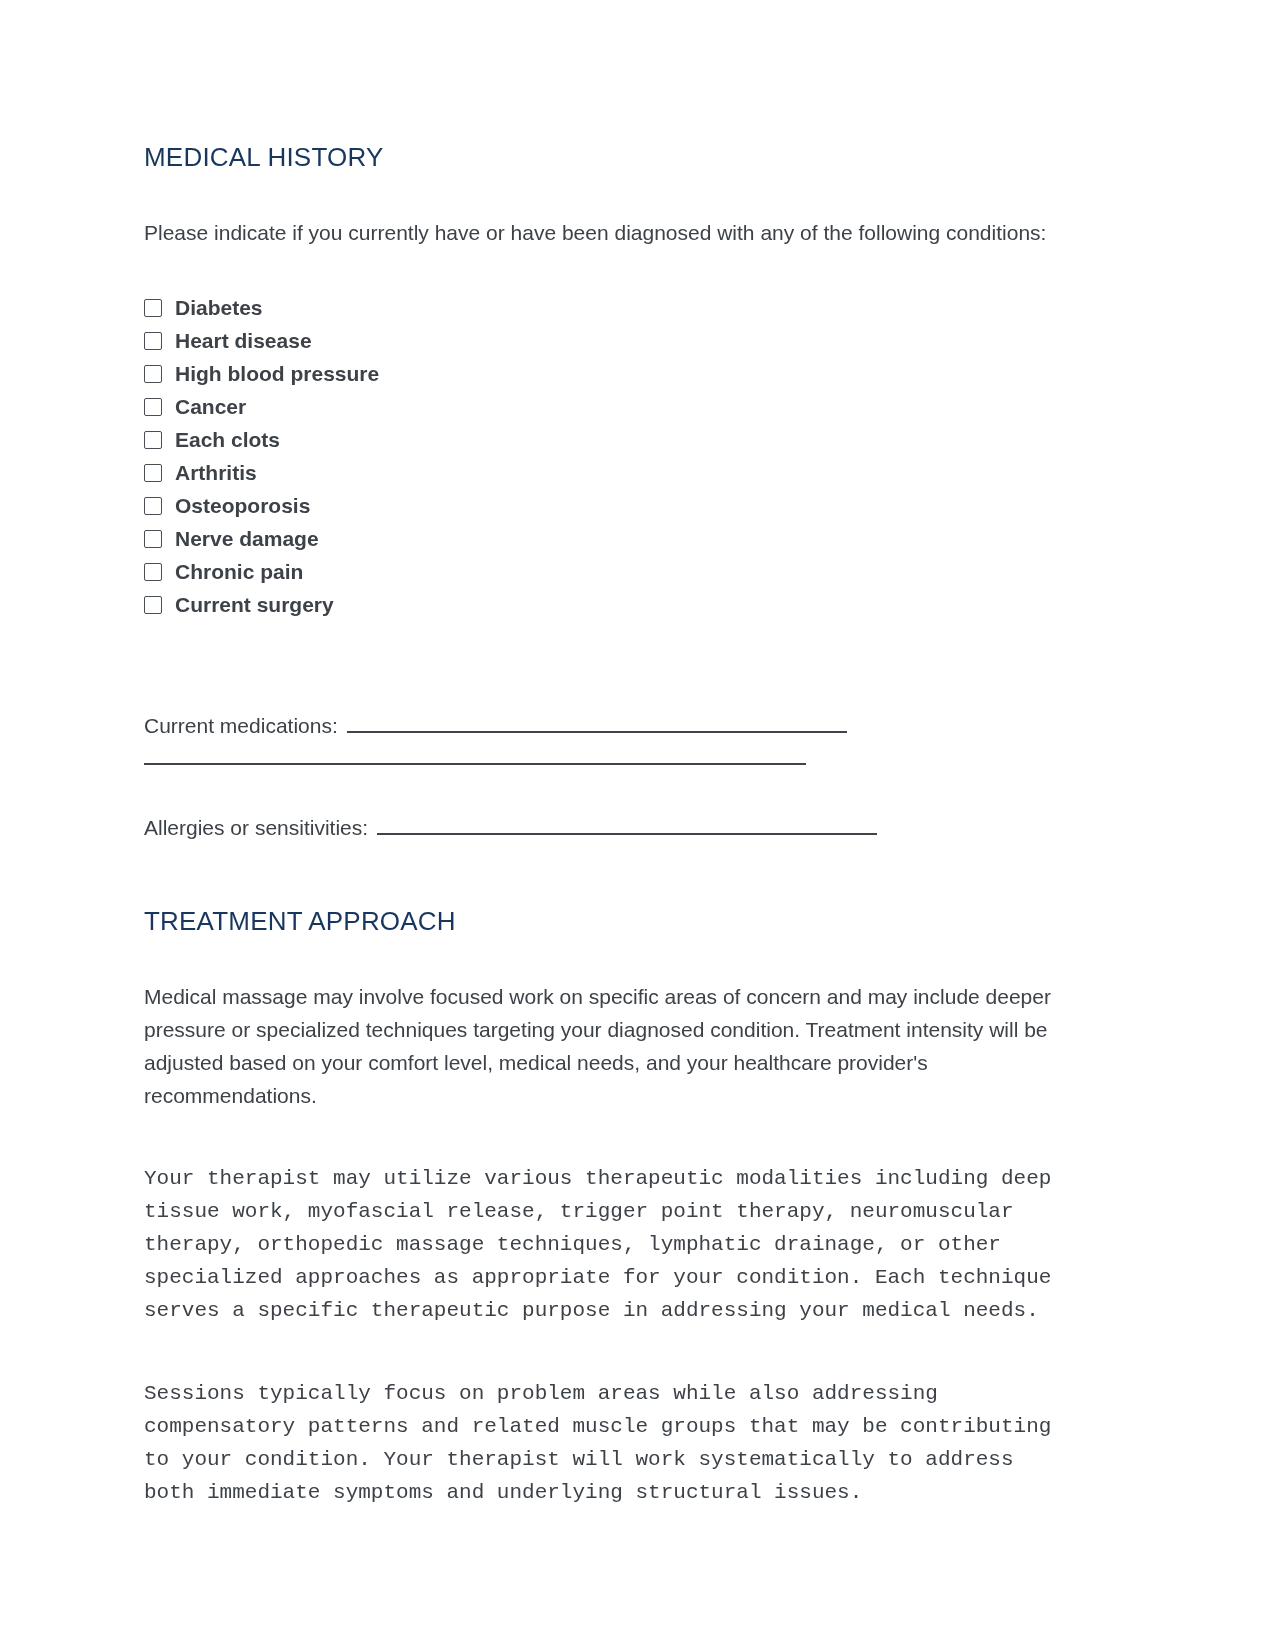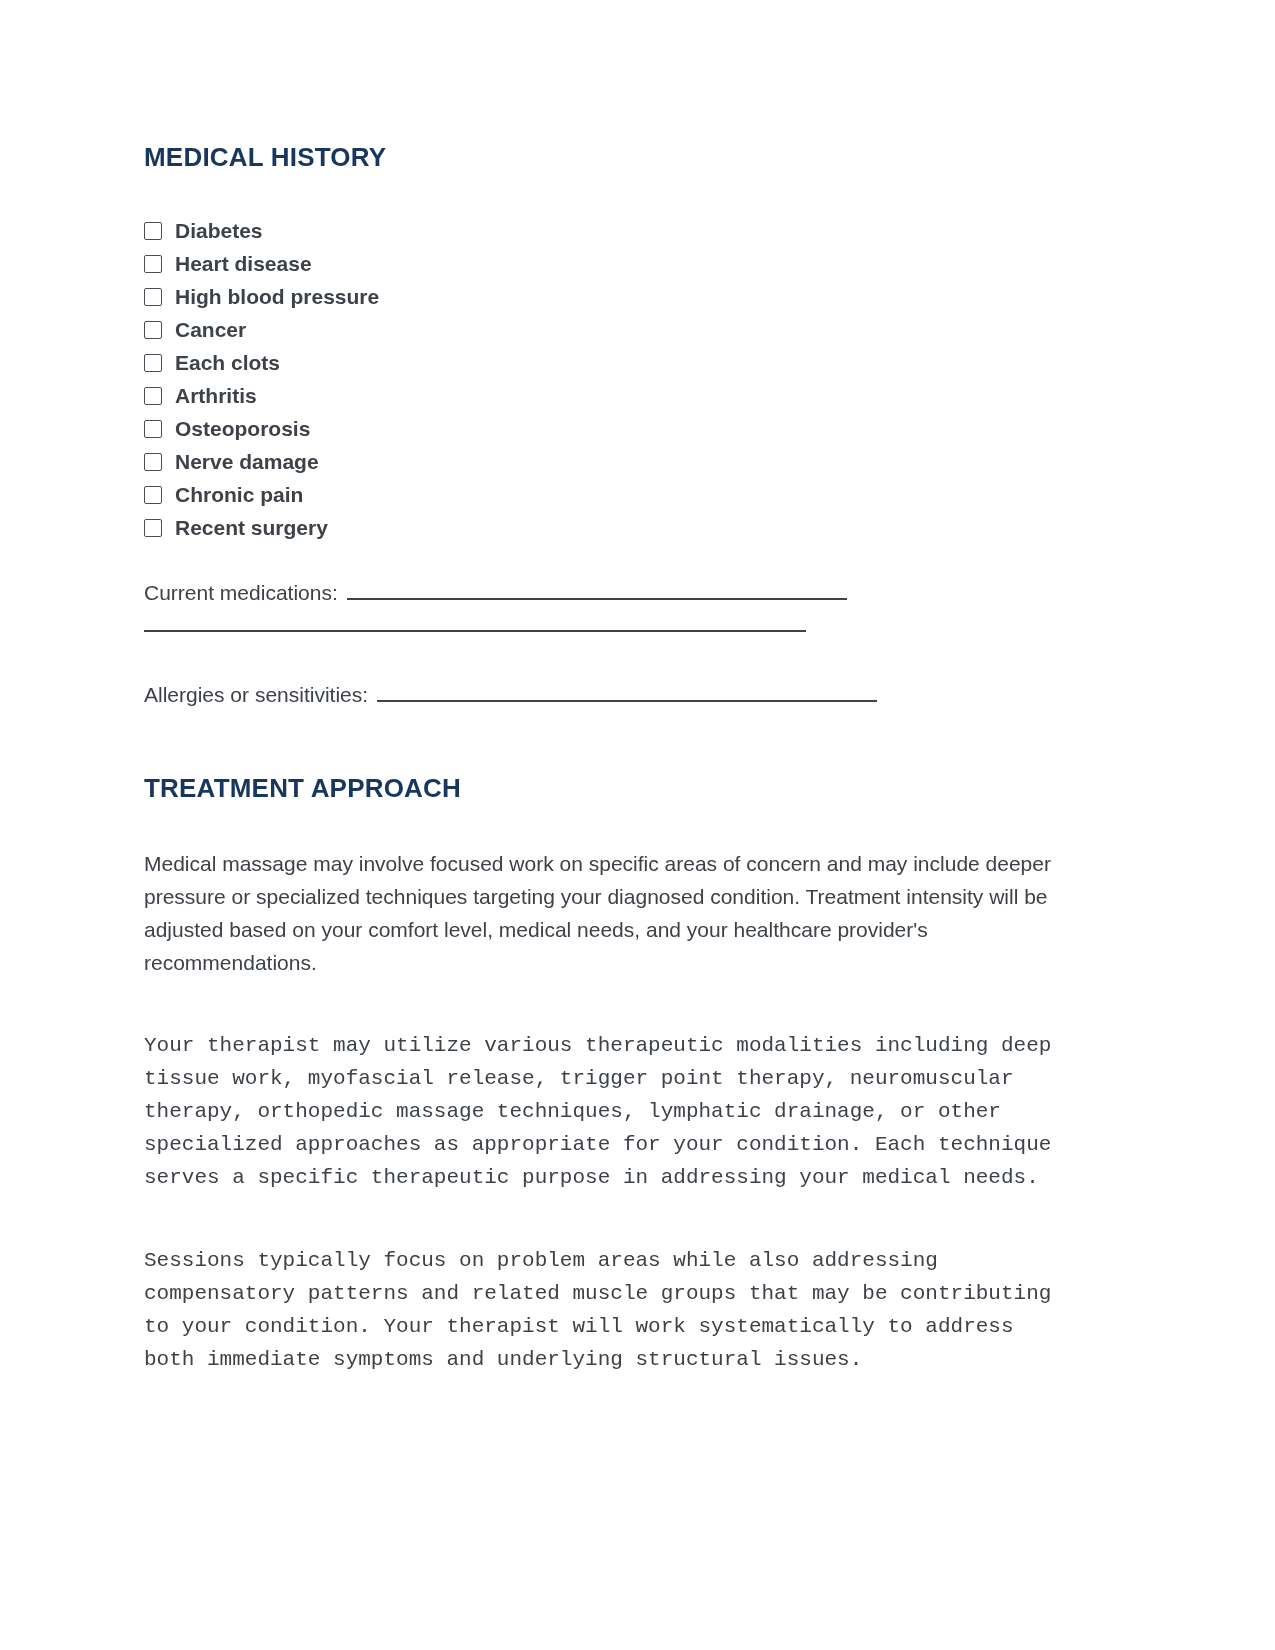--- a/index.html
+++ b/index.html
@@ -18,21 +18,21 @@
     font-family:"Liberation Sans","DejaVu Sans",sans-serif;
     color:var(--body-color);
   }
   .page{
     width:1275px;
     min-height:1650px;
     padding:142px 211px 60px 144px;
   }
   .section-heading{
     font-size:26px;
-    font-weight:bold;
+    font-weight:normal;
     letter-spacing:0.2px;
     color:var(--heading-color);
     line-height:30px;
   }
   .body-text{
     font-size:21px;
     line-height:33px;
     color:var(--body-color);
   }
   .intro{margin-top:44px;}
@@ -55,21 +55,21 @@
     flex:0 0 auto;
     margin-right:13px;
     cursor:pointer;
   }
   .field-row{
     display:flex;
     align-items:baseline;
     font-size:21px;
     line-height:33px;
   }
-  .field-medications{margin-top:32px;}
+  .field-medications{margin-top:88px;}
   .field-allergies{margin-top:46px;}
   .write-line{
     display:inline-block;
     width:500px;
     height:15px;
     border-bottom:2px solid var(--line-color);
     margin-left:9px;
     cursor:text;
   }
   .cont-line{
@@ -83,20 +83,21 @@
   .paragraphs .para{margin-top:44px;}
   .paragraphs .para + .para{margin-top:50px;font-family:Liberation Mono, monospace;}
 </style>
 </head>
 <body>
 
 <div class="page">
 
   <h2 class="section-heading">MEDICAL HISTORY</h2>
 
+  <p class="body-text intro">Please indicate if you currently have or have been diagnosed with any of the following conditions:</p>
 
   <ul class="checklist">
   <li>
     <span class="checkbox"></span>
     <span class="body-text">Diabetes</span>
   </li>
 
   <li>
     <span class="checkbox"></span>
     <span class="body-text">Heart disease</span>
@@ -132,21 +133,21 @@
     <span class="body-text">Nerve damage</span>
   </li>
 
   <li>
     <span class="checkbox"></span>
     <span class="body-text">Chronic pain</span>
   </li>
 
   <li>
     <span class="checkbox"></span>
-    <span class="body-text">Recent surgery</span>
+    <span class="body-text">Current surgery</span>
   </li>
 </ul>
 
   <div class="field-row field-medications">
     <span>Current medications:</span>
     <span class="write-line"></span>
   </div>
 
   <div class="cont-line"></div>
 

